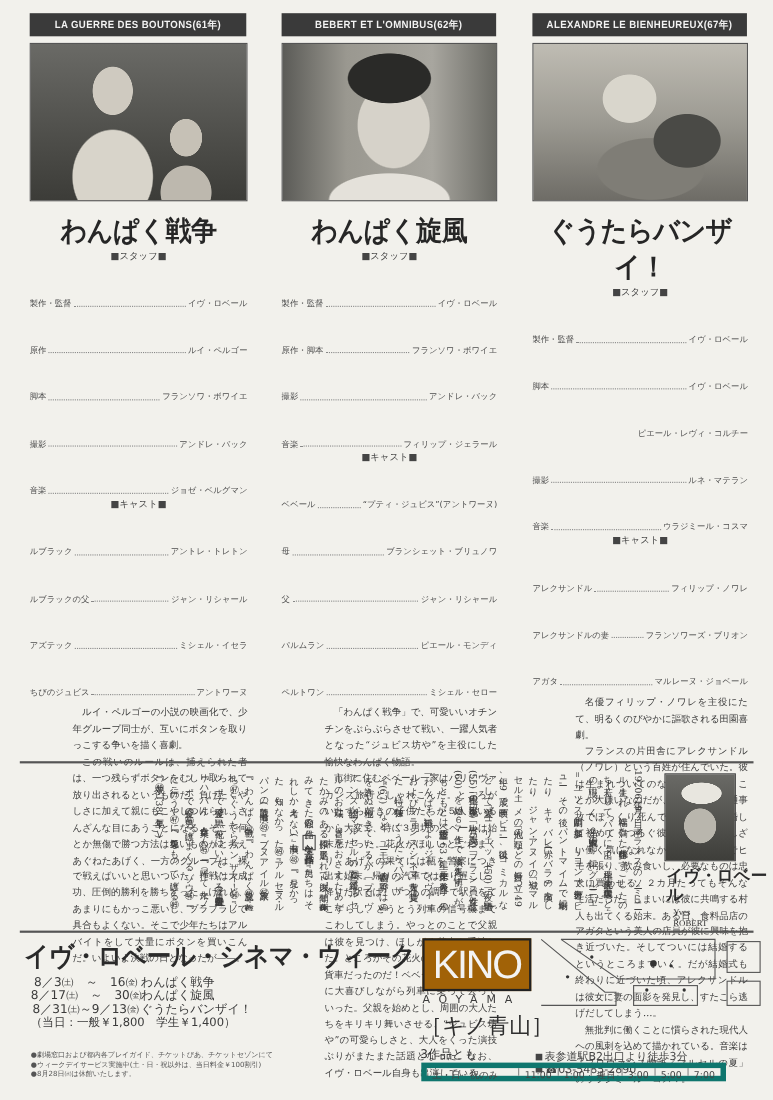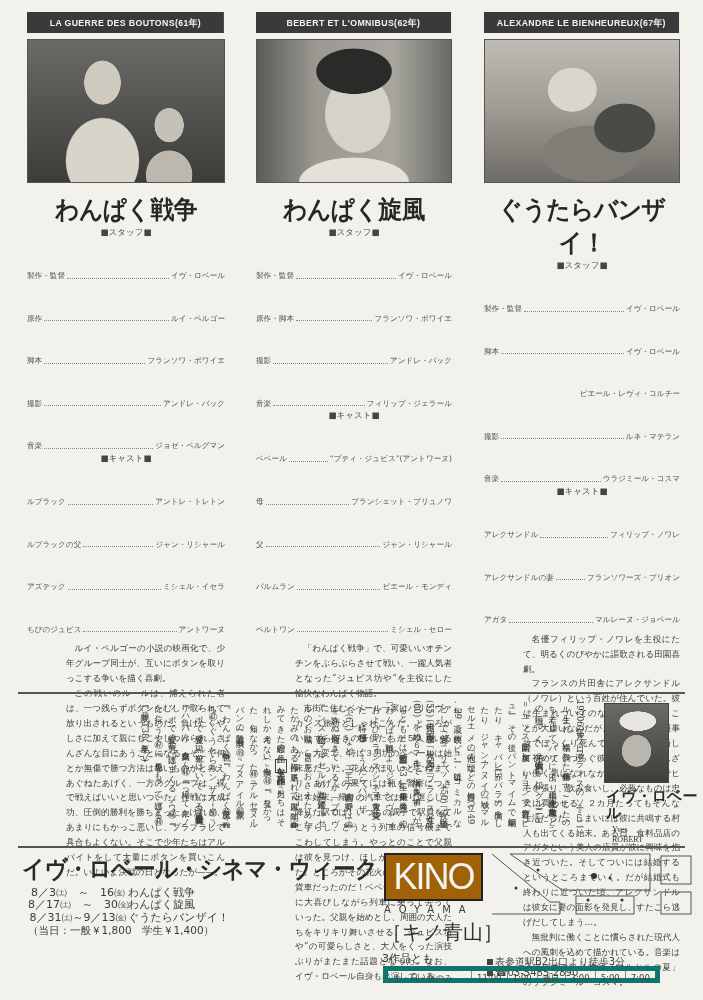--- a/index.html
+++ b/index.html
@@ -457,20 +457,25 @@
         <span class="date">8／17㈯　～　30㈮</span>
         <span>わんぱく旋風</span>
       </div>
     <div class="row">
         <span class="date">8／31㈯～9／13㈮</span>
         <span>ぐうたらバンザイ！</span>
       </div>
   </div>
   <div class="prices">
     <div>（当日：一般￥1,800　学生￥1,400）</div>
+  </div>
+  <div class="notes">
+    <div>●劇場窓口および都内各プレイガイド、チケットぴあ、チケットセゾンにて</div>
+    <div>●ウィークデイサービス実施中(土・日・祝以外は、当日料金￥100割引)</div>
+    <div>●8月28日㈬は休館いたします。</div>
   </div>
 
   <div class="kino-logo">KINO</div>
   <div class="aoyama">AOYAMA</div>
   <div class="venue-jp">［キノ青山］</div>
   <div class="access">
     <div><span class="sq"></span><span>表参道駅B2出口より徒歩3分</span></div>
     <div><span class="sq"></span><span>☎03-5485-2890</span></div>
   </div>
 

